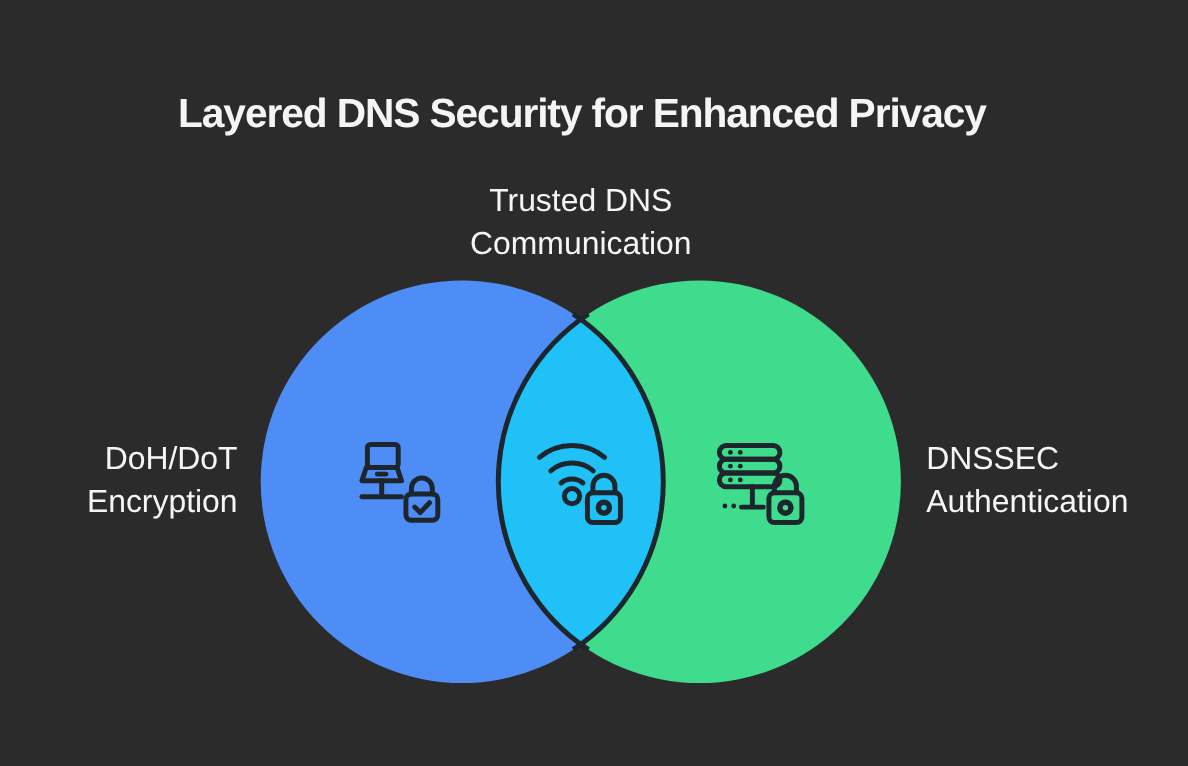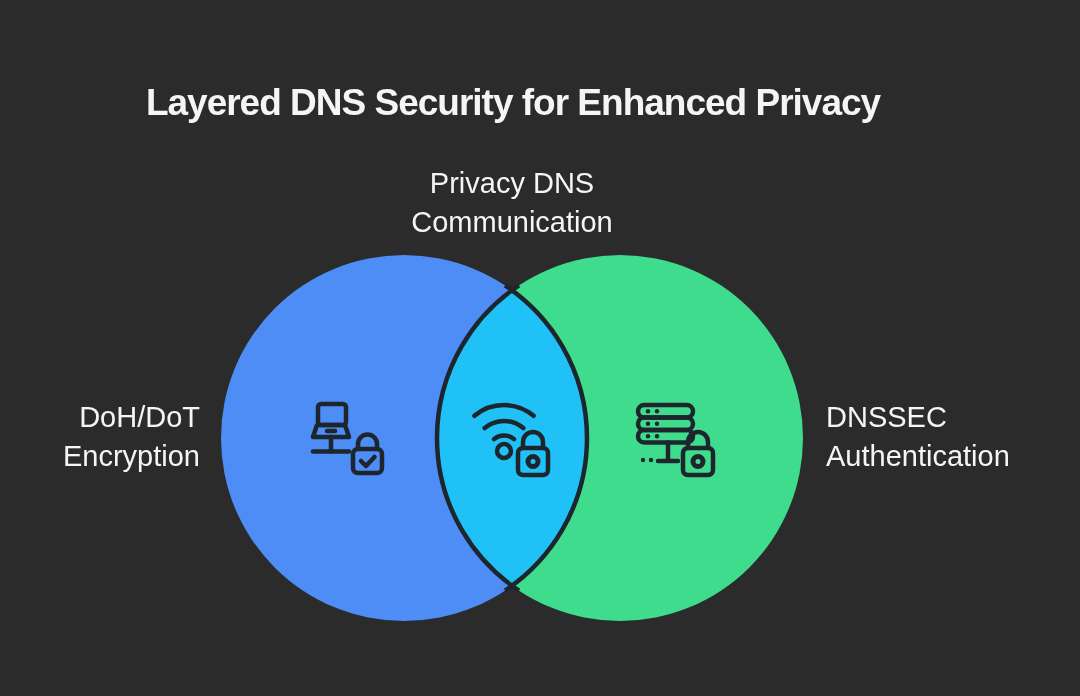--- a/index.html
+++ b/index.html
@@ -2,21 +2,21 @@
 <html style="--background: #2b2b2b; --left-circle: #4d8df5; --right-circle: #40dc8d; --intersection: #1fc1f7; --outline: #1c262c; --text: #f4f5f6;"><head>
 <meta charset="utf-8">
 <style>
   html, body { margin: 0; padding: 0; }
   body {
     width: 1080px; height: 696px;
     background: var(--background, #2b2b2b);
     position: relative; overflow: hidden;
     font-family: "Liberation Sans", sans-serif;
   }
-  .canvas { position: absolute; inset: 0; }
+  .canvas { position: absolute; inset: 0; margin-left: 16px; }
   h1.title {
     position: absolute; top: 82px; left: 0; width: 1026px;
     margin: 0; text-align: center;
     font-size: 37px; font-weight: bold; letter-spacing: -1px;
     color: var(--text, #f4f5f6);
   }
   .label {
     position: absolute;
     color: var(--text, #f4f5f6);
     font-size: 29px; line-height: 39px; font-weight: 400;
@@ -33,21 +33,21 @@
   .icon .dot { fill: var(--outline, #1c262c); stroke: none; }
   .icon .thick { stroke-width: 5; }
 </style>
 </head>
 <body>
 
 <div class="canvas">
 
   <h1 class="title">Layered DNS Security for Enhanced Privacy</h1>
 
-  <div class="label top">Privacy DNS Communication</div>
+  <div class="label top">Trusted DNS Communication</div>
   <div class="label right">DNSSEC Authentication</div>
   <div class="label left">DoH/DoT Encryption</div>
 
   <svg class="venn" width="1080" height="696" viewBox="0 0 1080 696">
 
     <circle cx="404" cy="438" r="183" fill="#4d8df5"></circle>
     <circle cx="620" cy="438" r="183" fill="#40dc8d"></circle>
 
     <path d="M512 290.3 A183 183 0 0 1 512 585.7 A183 183 0 0 1 512 290.3 Z" fill="#1fc1f7"></path>
 

